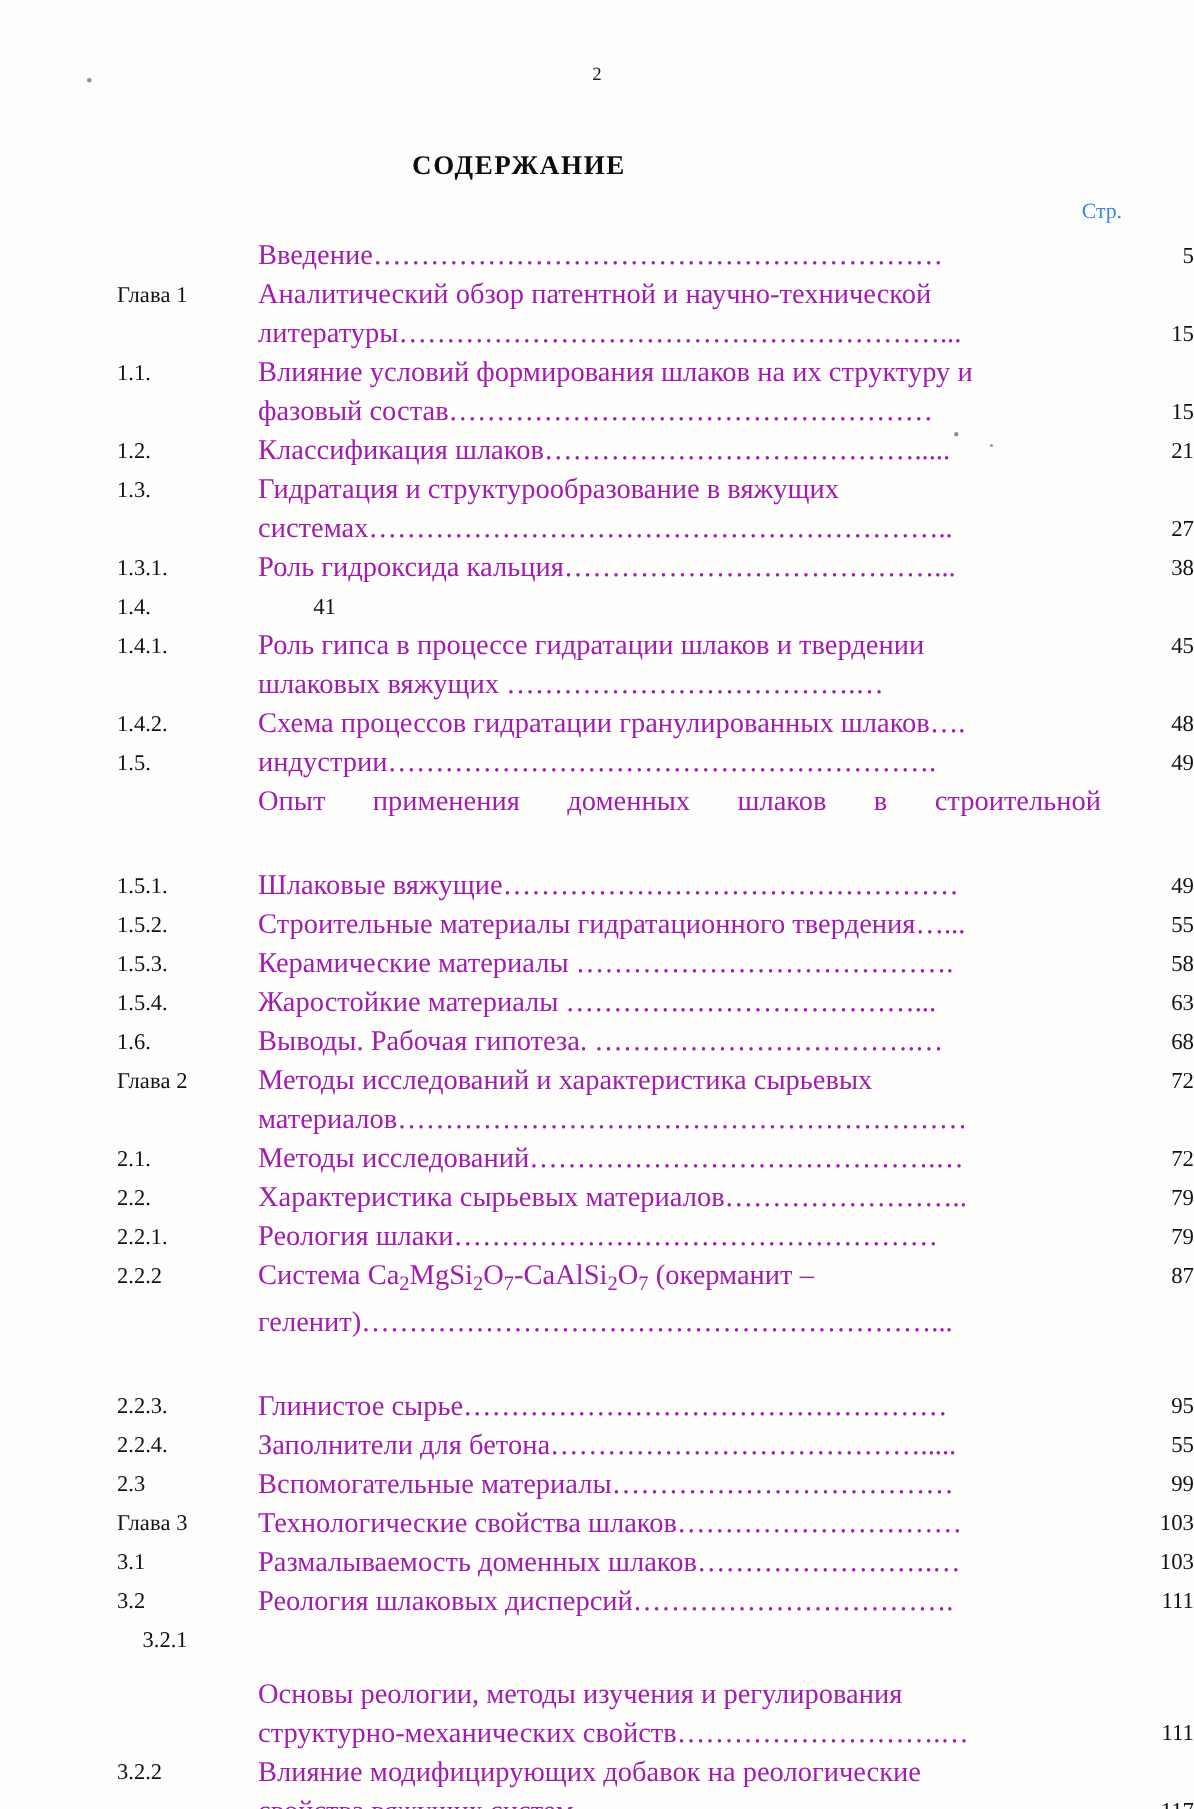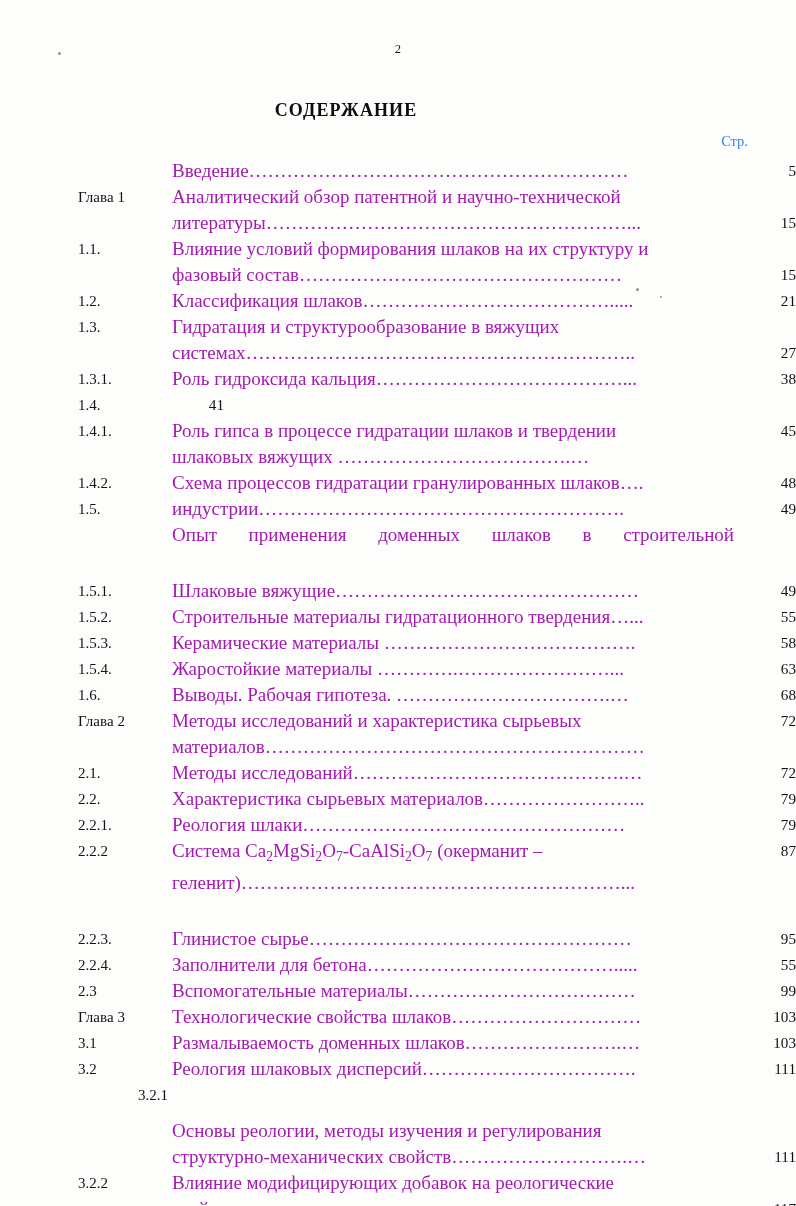--- a/index.html
+++ b/index.html
@@ -80,21 +80,21 @@
     margin-left: 78px;
     padding-right: 4px;
     font-size: 15px;
     line-height: 26px;
     color: #121212;
     white-space: nowrap;
     box-sizing: border-box;
   }
   .num.chapter { letter-spacing: 0.1px; }
   .num.left-flush {
-    text-align: right;
+    text-align: left;
     padding-left: 17px;
     padding-right: 0;
   }
 
   .title-cell {
     flex: 1 1 auto;
     min-width: 0;
     padding-left: 4px;
     padding-right: 6px;
     font-size: 19px;

